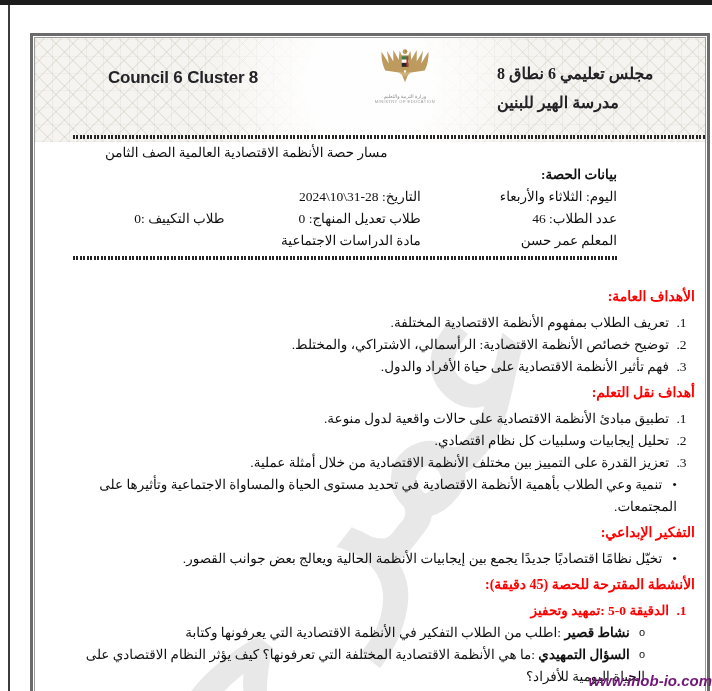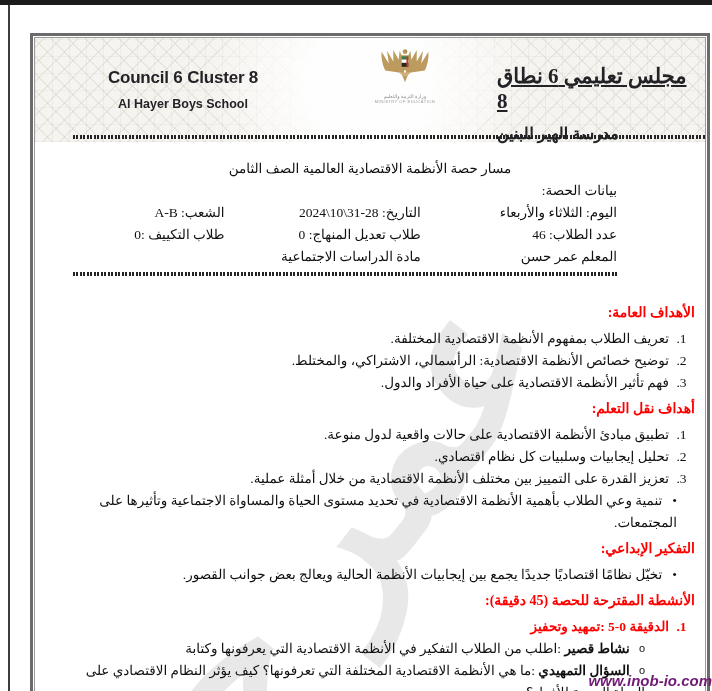--- a/index.html
+++ b/index.html
@@ -28,21 +28,21 @@
       radial-gradient(circle at 50% 45%, rgba(255,255,255,.95) 0 60px, rgba(255,255,255,0) 160px),
       repeating-linear-gradient(45deg, rgba(198,192,180,.28) 0 1px, transparent 1px 12px),
       repeating-linear-gradient(-45deg, rgba(198,192,180,.28) 0 1px, transparent 1px 12px),
       repeating-linear-gradient(90deg, rgba(198,192,180,.18) 0 1px, transparent 1px 17px),
       repeating-linear-gradient(0deg, rgba(198,192,180,.14) 0 1px, transparent 1px 17px);
   }
   .hdr-en{position:absolute;left:48px;top:30px;width:200px;text-align:center;color:#232327;}
   .hdr-en .council{font:bold 17px "Liberation Sans",sans-serif;letter-spacing:-.2px;}
   .hdr-en .school{font:bold 12.5px "Liberation Sans",sans-serif;margin-top:9px;}
   .hdr-ar{position:absolute;right:18px;top:26px;width:190px;text-align:left;direction:rtl;color:#232327;}
-  .hdr-ar .council{font-weight:bold;font-size:21px;text-decoration:underline;}
+  .hdr-ar .council{font-weight:bold;font-size:16px;}
   .hdr-ar .school{font-size:16px;font-weight:bold;margin-top:10px;}
   .logo{position:absolute;left:310px;top:8px;width:120px;text-align:center;}
   .logo .cap-ar{font-size:5px;color:#8d8d8d;margin-top:1px;}
   .logo .cap-en{font-size:4px;color:#9a9a9a;letter-spacing:.5px;font-family:"Liberation Sans",sans-serif;}
   .dotline{
     height:4px;margin:0 0 0 38px;
     background:repeating-linear-gradient(90deg,#242424 0 1.6px,transparent 1.6px 3.5px);
   }
   .dotline.hdr-line{position:absolute;left:38px;right:0;bottom:3px;margin:0;}
   .dotline.mid{margin:4px 88px 0 38px;}
@@ -52,22 +52,22 @@
     transform:rotate(-52deg);transform-origin:center;
     font-size:200px;font-weight:bold;color:#c9c9c9;opacity:.42;
     direction:rtl;white-space:nowrap;pointer-events:none;line-height:1;
   }
   .site-watermark{
     position:absolute;right:0px;bottom:2px;z-index:3;
     font:bold italic 15px "Liberation Sans",sans-serif;color:#701a75;
   }
   
   .doc{position:relative;z-index:1;direction:rtl;color:#101010;font-size:13.5px;line-height:22px;}
-  .lesson-title{text-align:center;margin-top:16px;padding:0 70px;}
-  .data-heading{padding:0 88px 0 40px;}
+  .lesson-title{text-align:left;margin-top:0;padding:0 70px;}
+  .data-heading{padding:0 88px 0 40px;font-weight:bold;}
   .data-grid{display:grid;grid-template-columns:1.05fr 1.05fr .8fr;padding:0 88px 0 40px;}
   .data-grid .cell{text-align:right;white-space:nowrap;}
   .unit-cell span{display:inline-block;}
   .unit-cell .sem{margin-right:22px;}
   .ltr{direction:ltr;unicode-bidi:bidi-override;}
   .sections{padding:4px 6px 0 30px;}
   .red{color:#ff0000;font-weight:bold;}
   .sections h3{margin:4px;font-size:14px;line-height:22px;}
   .sections h3.gap{margin-top:22px;}
   ol.num{margin:0;padding:0 26px 0 0;list-style:decimal;}
@@ -89,21 +89,20 @@
 <div class="left-edge"></div>
 
 <div class="frame">
   <div class="frame-inner">
 
     <div class="sig-watermark">عمر حسن</div>
 
     <div class="hdr">
       <div class="hdr-en">
         <div class="council">Council 6 Cluster 8</div>
-        <div class="school">Al Hayer Boys School</div>
       </div>
 
       <div class="logo">
         <svg width="54" height="42" viewBox="0 0 60 46">
 
           <path d="M29 30 L8 27 Q3 16 4 6 L12 19 L10 5 L17 17 L17 4 L23 15 L24 5 L28 14 Z" fill="#bd9a5d"></path>
 
           <path d="M31 30 L52 27 Q57 16 56 6 L48 19 L50 5 L43 17 L43 4 L37 15 L36 5 L32 14 Z" fill="#bd9a5d"></path>
 
           <circle cx="30" cy="6" r="2.6" fill="#bd9a5d"></circle>
@@ -134,21 +133,20 @@
 
       <div class="lesson-title">مسار حصة  الأنظمة الاقتصادية العالمية الصف الثامن</div>
       <div class="data-heading">بيانات الحصة:</div>
 
       <div class="data-grid">
         <div class="cell">اليوم: الثلاثاء والأربعاء</div>
         <div class="cell">
           <span>التاريخ:</span>
           <span class="ltr">2024\10\31-28</span>
         </div>
-        <div class="cell">الشعب: A-B</div>
       </div>
 
       <div class="data-grid">
         <div class="cell">عدد الطلاب: 46</div>
         <div class="cell">طلاب تعديل المنهاج: 0</div>
         <div class="cell">طلاب التكييف :0</div>
       </div>
 
       <div class="data-grid">
         <div class="cell">المعلم عمر حسن</div>

